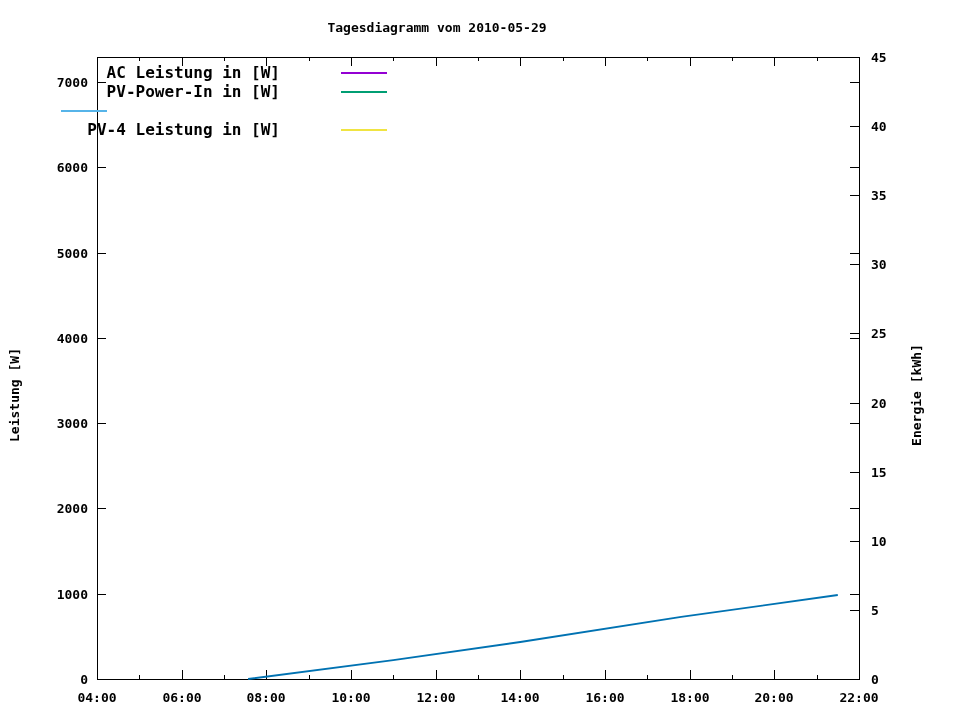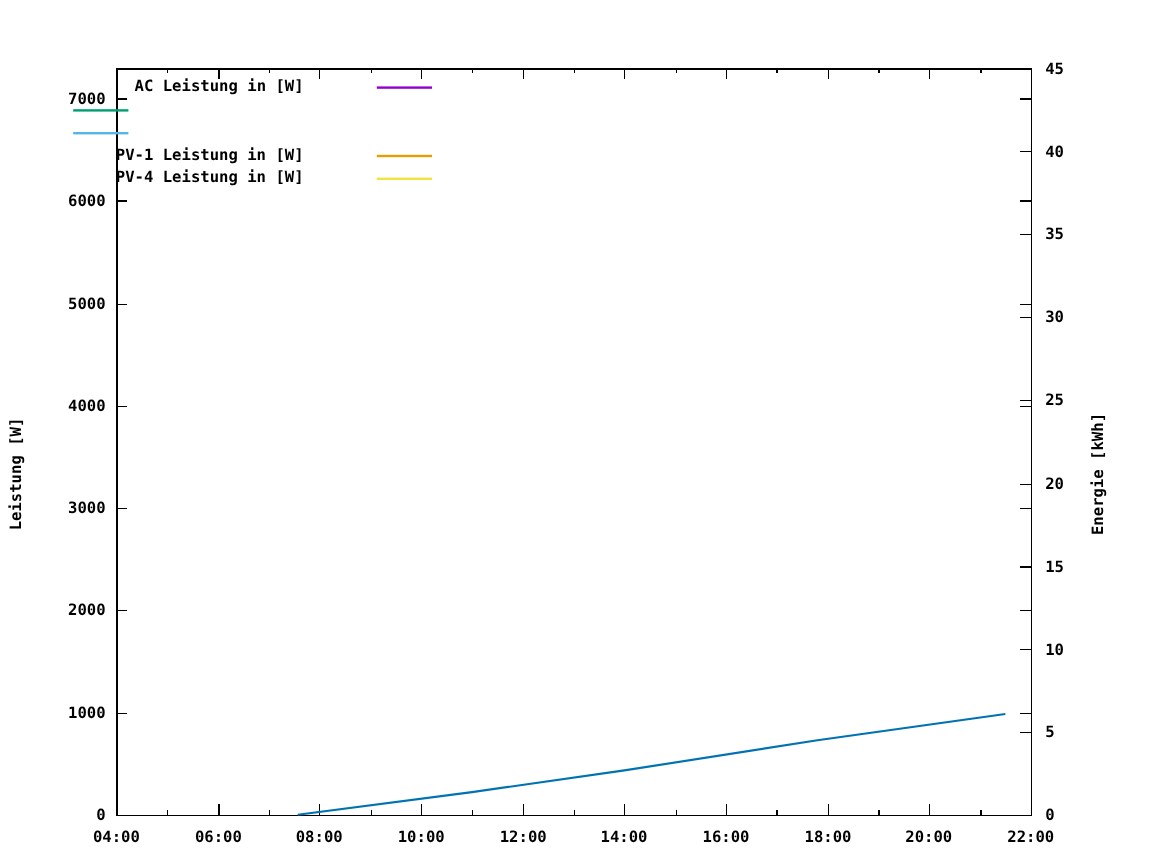--- a/index.html
+++ b/index.html
@@ -9,21 +9,21 @@
   .axis{stroke:#000;stroke-width:1;shape-rendering:crispEdges;}
   text.ticklabel{font-family:"DejaVu Sans Mono",monospace;font-weight:bold;font-size:13px;fill:#000;}
   .title{position:absolute;top:20px;left:437px;transform:translateX(-50%);
          font-size:13px;white-space:nowrap;}
   .ylab{position:absolute;font-size:13px;white-space:nowrap;
         transform-origin:0 0;transform:rotate(-90deg) translate(-50%,-50%);}
   .ylab-left{left:14px;top:395px;}
   .ylab-right{left:916px;top:395px;}
   .legend{position:absolute;left:0;top:63px;}
   .legend-row{display:flex;align-items:center;height:19px;}
-  .legend-label{display:block;width:253px;text-align:right;font-size:13px;line-height:19px;}
+  .legend-label{display:block;width:253px;text-align:right;font-size:16px;line-height:19px;padding-left:27px;}
   .legend-sample{display:block;width:46px;height:2px;margin-left:61px;background:#000;}
 </style>
 </head>
 <body>
 
 <div class="canvas">
   <svg id="plot-svg">
       <rect x="97.5" y="57.5" width="762" height="622" fill="none" class="axis"></rect>
       <line x1="97.5" y1="679" x2="97.5" y2="670" class="axis"></line>
       <line x1="97.5" y1="57" x2="97.5" y2="66" class="axis"></line>
@@ -112,37 +112,35 @@
       <text x="871" y="268.5" text-anchor="start" class="ticklabel">30</text>
       <line x1="859" y1="195.5" x2="850" y2="195.5" class="axis"></line>
       <text x="871" y="199.5" text-anchor="start" class="ticklabel">35</text>
       <line x1="859" y1="126.5" x2="850" y2="126.5" class="axis"></line>
       <text x="871" y="130.5" text-anchor="start" class="ticklabel">40</text>
       <line x1="859" y1="57.5" x2="850" y2="57.5" class="axis"></line>
       <text x="871" y="61.5" text-anchor="start" class="ticklabel">45</text>
       <polyline points="248.1,679.0 393.3,660.1 520.3,642.0 681.2,616.9 837.8,595.0" fill="none" stroke="#0072b2" stroke-width="1.8" stroke-linejoin="round"></polyline>
     </svg>
 
+  <div class="title">Tagesdiagramm vom 2010-05-29</div>
 
   <div class="ylab ylab-left">Leistung [W]</div>
   <div class="ylab ylab-right">Energie [kWh]</div>
 
   <div class="legend">
     <div class="legend-row">
       <span class="legend-label">AC Leistung in [W]</span>
       <span class="legend-sample" style="background-color: rgb(148, 0, 211);"></span>
     </div>
     <div class="legend-row">
+      <span class="legend-label">PV-Power-In in [W]</span>
       <span class="legend-sample" style="background-color: rgb(0, 158, 115);"></span>
     </div>
     <div class="legend-row">
       <span class="legend-sample" style="background-color: rgb(86, 180, 233);"></span>
-    </div>
-    <div class="legend-row">
-      <span class="legend-label">PV-1 Leistung in [W]</span>
-      <span class="legend-sample" style="background-color: rgb(230, 159, 0);"></span>
     </div>
     <div class="legend-row">
       <span class="legend-label">PV-4 Leistung in [W]</span>
       <span class="legend-sample" style="background-color: rgb(240, 228, 66);"></span>
     </div>
   </div>
 </div>
 
 </body></html>

